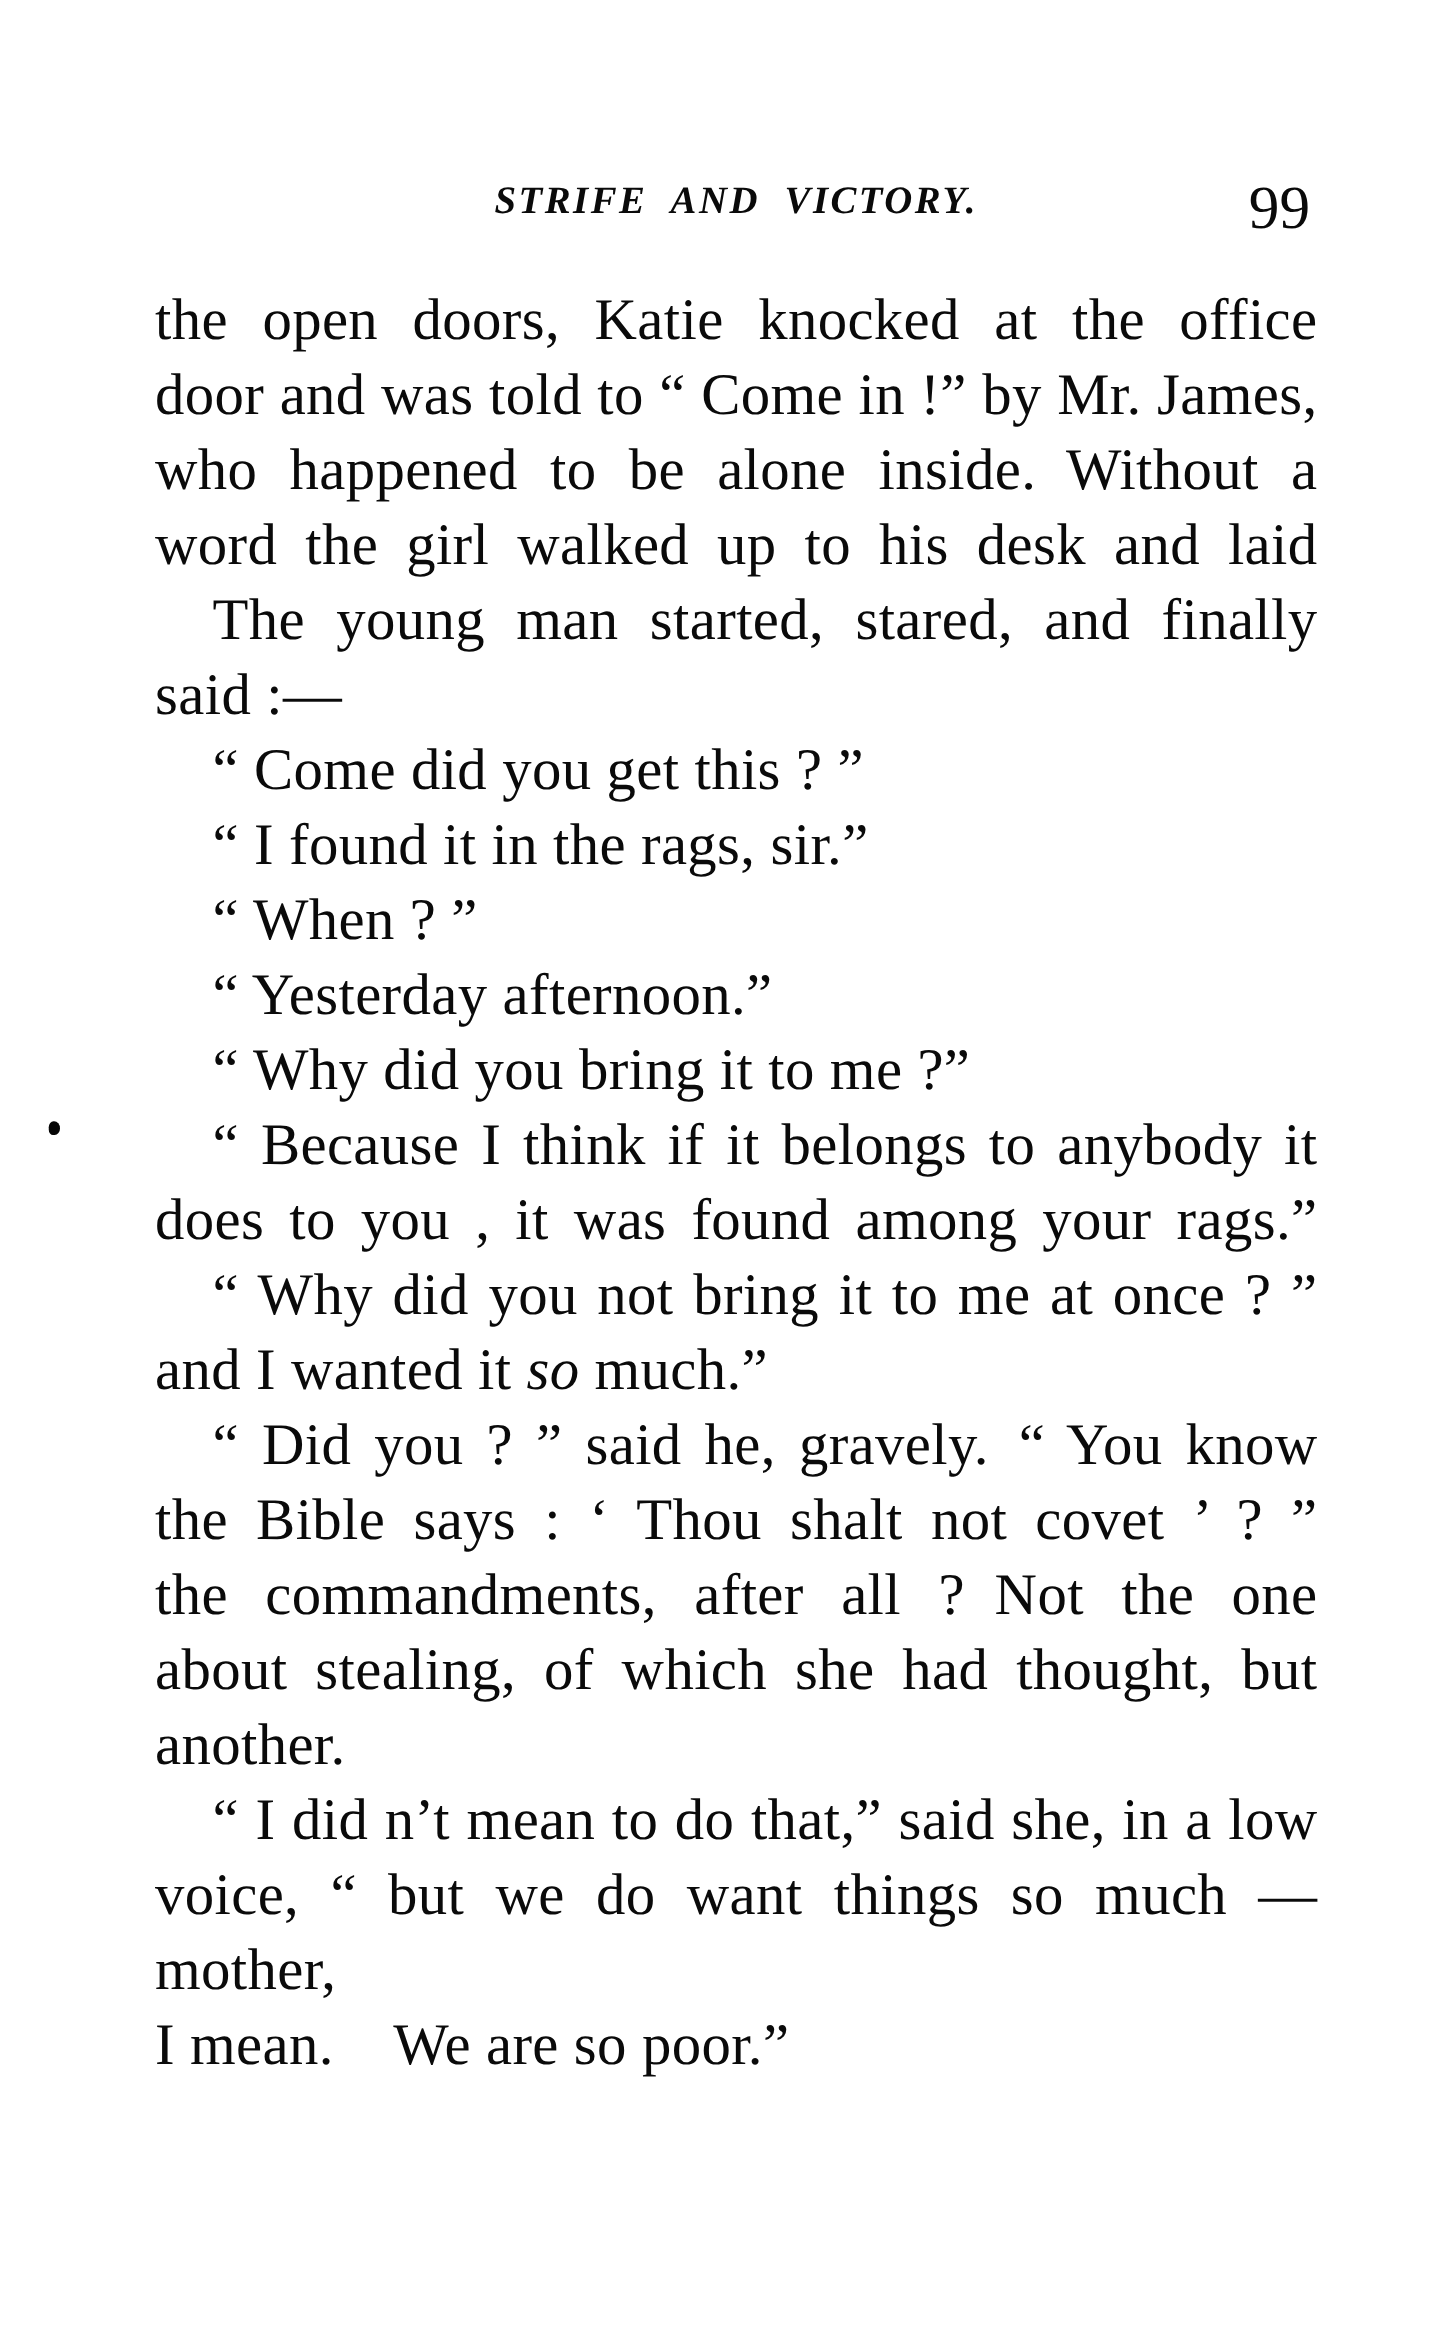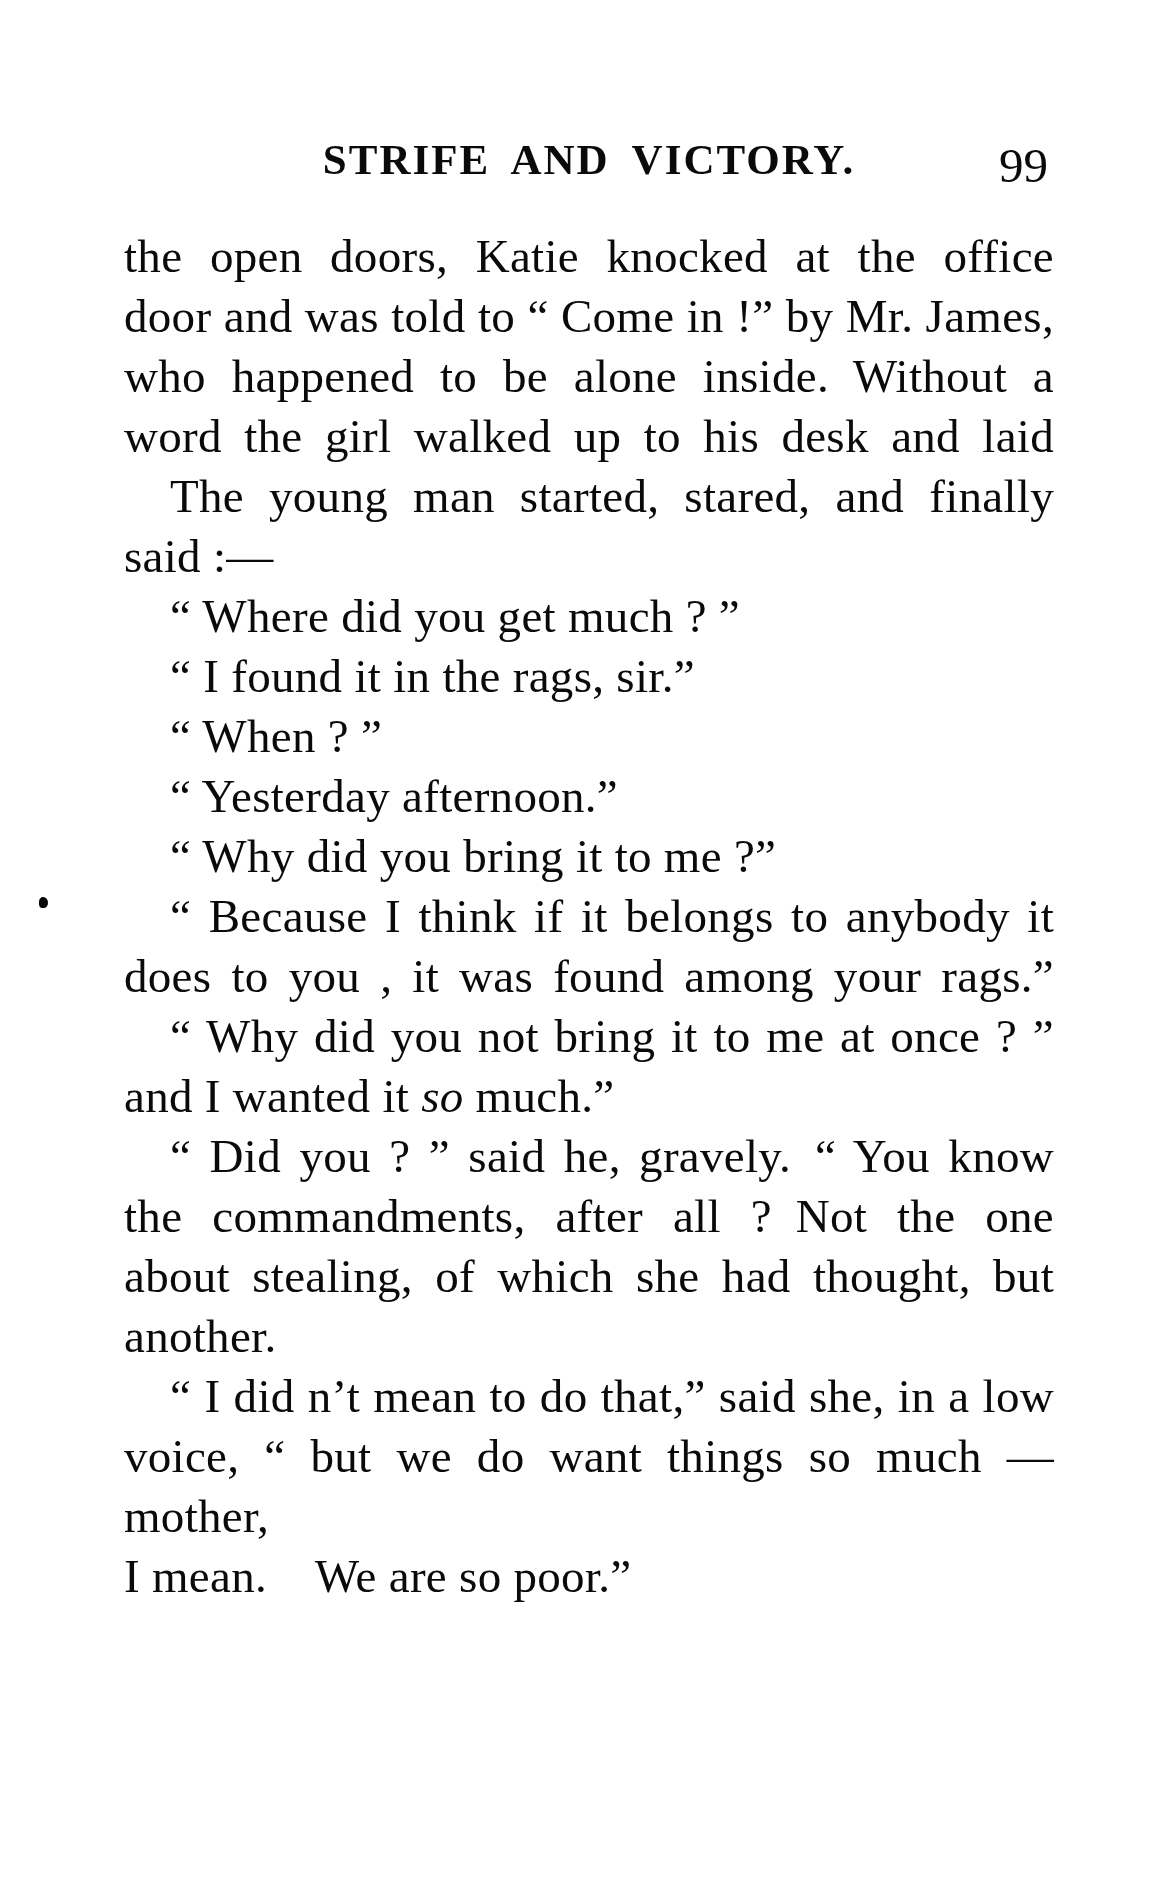--- a/index.html
+++ b/index.html
@@ -21,22 +21,23 @@
   
   .header {
     position: absolute;
     top: 136px;
     left: 124px;
     width: 930px;
     height: 62px;
   }
   .running-title {
     text-align: center;
+    font-style: italic;
     font-weight: 700;
-    font-size: 43px;
+    font-size: 31px;
     line-height: 48px;
     letter-spacing: 2px;
     word-spacing: 10px;
     white-space: nowrap;
   }
   .page-number {
     position: absolute;
     right: 6px;
     top: 2px;
     font-size: 49px;
@@ -89,30 +90,31 @@
 
   <div class="ink-speck"></div>
 
   <div class="text-block">
       <div class="line just"><span>the open doors, Katie knocked at the office</span></div>
       <div class="line just"><span>door and was told to “ Come in !” by Mr. James,</span></div>
       <div class="line just"><span>who happened to be alone inside. Without a</span></div>
       <div class="line just"><span>word the girl walked up to his desk and laid</span></div>
       <div class="line just ind"><span>The young man started, stared, and </span><span class="b">finally</span></div>
       <div class="line"><span>said :—</span></div>
-      <div class="line ind"><span>“ Where did you get much ? ”</span></div>
+      <div class="line ind"><span>“ Come did you get this ? ”</span></div>
       <div class="line ind"><span>“ I found it in the rags, </span><span class="b">sir.”</span></div>
       <div class="line ind"><span>“ When ? ”</span></div>
       <div class="line ind"><span>“ Yesterday afternoon.”</span></div>
       <div class="line ind"><span>“ Why did you bring it to me ?”</span></div>
       <div class="line just ind"><span>“ Because I think if it belongs to </span><span class="b">anybody it</span></div>
       <div class="line just"><span class="b">does</span><span> to you , it was found among your rags.”</span></div>
       <div class="line just ind"><span>“ Why did you not bring it to me at once ? ”</span></div>
       <div class="line"><span>and I wanted it </span><span class="i">so</span><span> much.”</span></div>
       <div class="line just ind"><span>“ Did you ? ” said he, gravely. “ </span><span class="b">You know</span></div>
+      <div class="line just"><span>the Bible says : ‘ Thou shalt not covet ’ ? ”</span></div>
       <div class="line just"><span>the commandments, after all ? Not the one</span></div>
       <div class="line just"><span>about stealing, of which she had thought, </span><span class="b">but</span></div>
       <div class="line"><span>another.</span></div>
       <div class="line just ind"><span>“ I did n’t mean to do that,” said she, in a </span><span class="b">low</span></div>
       <div class="line just"><span class="b">voice,</span><span> “ but we do want things so much — </span><span class="b">mother,</span></div>
       <div class="line"><span class="b">I mean.</span><span>  We are so poor.”</span></div>
     </div>
 
 </div>
 

